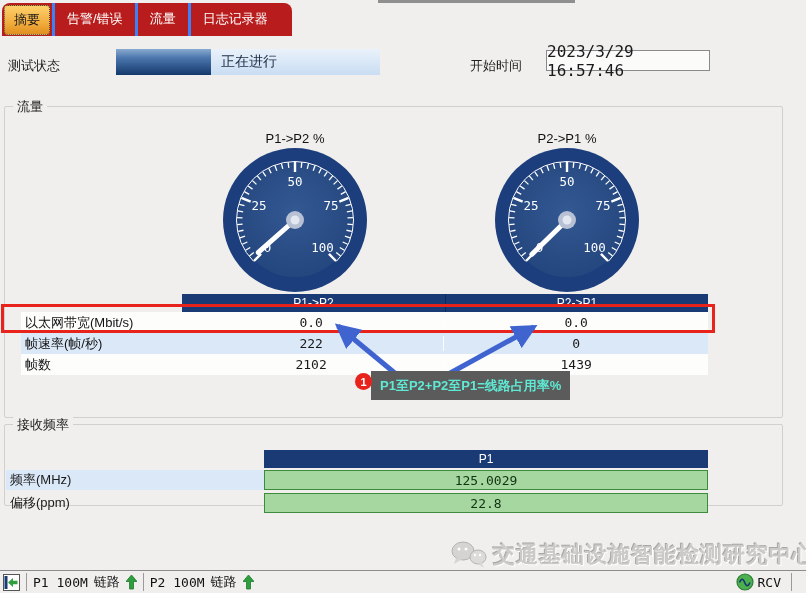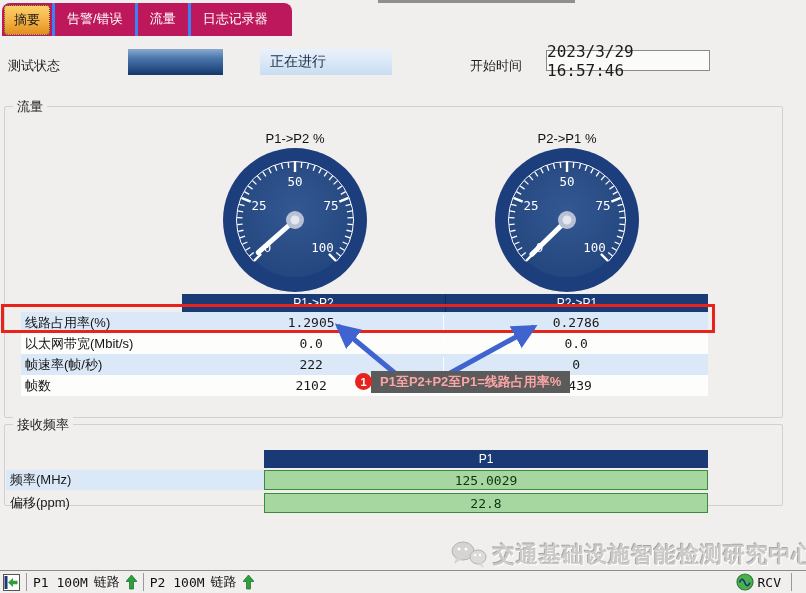--- a/index.html
+++ b/index.html
@@ -13,37 +13,37 @@
   .abs { position:absolute; }
   .mono { font-family:"DejaVu Sans Mono", monospace; }
 
   
   .top-artifact { left:378px; top:0; width:197px; height:3px; background:#8f8f8f; }
 
   
   .tabbar {
     left:2px; top:3px; height:33px;
     display:inline-flex; align-items:stretch;
-    background:#be185d; border-radius:8px 8px 0 0;
+    background:#b91c1c; border-radius:8px 8px 0 0;
     padding-right:12px;
   }
   .tab {
     color:#fff; padding:7px 12px 0 12px; font-size:13px;
     border-left:3px solid #3b82f6; cursor:pointer; white-space:nowrap;
   }
   .tab:first-child { border-left:none; }
   .tab.active {
     background:linear-gradient(180deg,#fdd06a 0%,#f3b042 55%,#e0901f 100%);
     color:#1a1a1a; border:1px dotted #444; border-radius:4px;
     margin:2px 2px 1px 2px; padding:5px 9px 0 9px;
   }
 
   
   .lbl { font-size:13px; color:#222; white-space:nowrap; }
-  .progress { left:128px; top:49px; width:264px; height:26px; display:flex;gap:37px; }
+  .progress { left:116px; top:49px; width:264px; height:26px; display:flex; }
   .progress .done {
     width:96px; height:100%;
     background:linear-gradient(180deg,#89aacf 0%,#4а76ad 35%,#15386b 100%);
     background:linear-gradient(180deg,#89aacf 0%,#4a76ad 35%,#15386b 100%);
   }
   .progress .rest {
     flex:1; background:linear-gradient(180deg,#eaf2fb 0%,#c9ddf2 100%);
     display:flex; align-items:center; padding-left:10px;
     color:#1c2c45; font-size:14px;
   }
@@ -83,22 +83,22 @@
   .t1 .rv:last-child { width:269px; }
 
   .red-box {
     left:1px; top:304px; width:714px; height:29px;
     border:3px solid #e8231c; z-index:4; pointer-events:none;
   }
 
   
   .arrows { left:0; top:0; width:806px; height:593px; z-index:5; pointer-events:none; }
   .tooltip {
-    left:371px; top:371px; height:22px; z-index:7;
-    background:#5b5b5b; color:#fca5a5; font-size:13px; font-weight:bold;
+    left:371px; top:371px; height:29px; z-index:7;
+    background:#5b5b5b; color:#5eead4; font-size:13px; font-weight:bold;
     display:flex; align-items:center; padding:8px 9px; white-space:nowrap;
   }
   .badge {
     left:355px; top:373px; width:17px; height:17px; z-index:8;
     background:#e8231c; color:#fff; border-radius:50%;
     display:flex; align-items:center; justify-content:center;
     font-size:11px; font-weight:bold;
   }
 
   
@@ -285,25 +285,20 @@
       <line x1="73" y1="73" x2="37.899879995091354" y2="107.19037255779779" stroke="#ffffff" stroke-width="5" stroke-linecap="round"></line>
       <circle cx="73" cy="73" r="9" fill="#b7c1d3"></circle>
       <circle cx="73" cy="73" r="4.5" fill="#e3e8f0"></circle>
     </svg>
 
   <div class="abs t1">
     <div class="t1-head">
       <div class="hc">P1-&gt;P2</div>
       <div class="hc">P2-&gt;P1</div>
     </div>
-    <div class="row blue">
-      <div class="rl">线路占用率(%)</div>
-      <div class="rv first mono">1.2905</div>
-      <div class="rv mono">0.2786</div>
-    </div>
     <div class="row white">
       <div class="rl">以太网带宽(Mbit/s)</div>
       <div class="rv first mono">0.0</div>
       <div class="rv mono">0.0</div>
     </div>
     <div class="row blue">
       <div class="rl">帧速率(帧/秒)</div>
       <div class="rv first mono">222</div>
       <div class="rv mono">0</div>
     </div>

